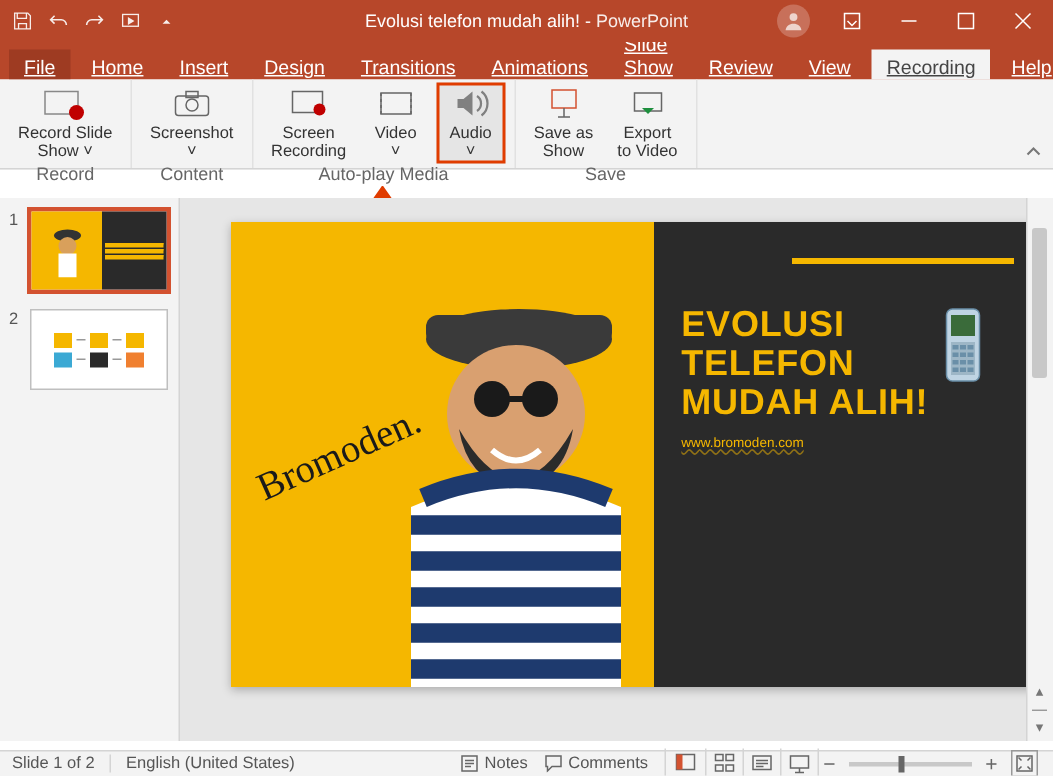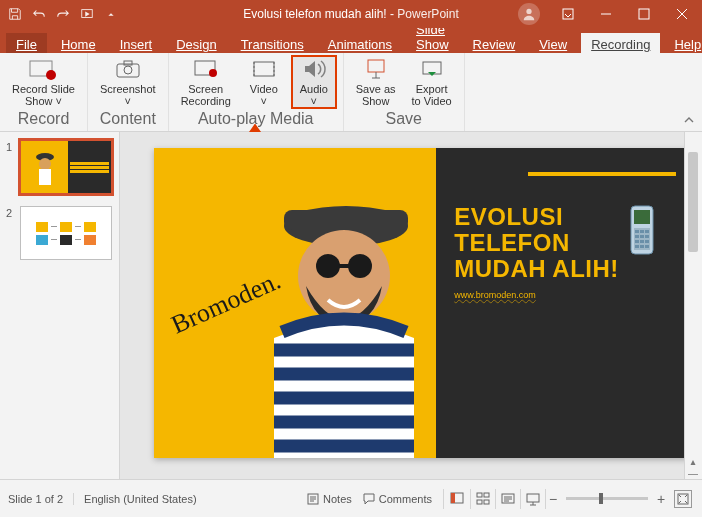--- a/index.html
+++ b/index.html
@@ -20,24 +20,24 @@
 
 
 .tabs { height: 25px; background: #B7472A; display: flex; align-items: flex-end; color: #fff; padding-left: 6px; gap: 4px; }
 .tab { padding: 4px 10px 1px; font-size: 13px; cursor: default; text-decoration: underline; }
 .tab.file { background: #9E3B22; }
 .tab.active { background: #F3F3F3; color: #444; }
 .tab-right { margin-left: auto; display: flex; align-items: center; gap: 10px; padding-right: 10px; color: #fff; font-size: 12px; padding-bottom: 4px; }
 .tab-right .ico { width: 14px; height: 14px; }
 
 
-.ribbon { height: 79px; background: #F3F3F3; border-bottom: 1px solid #D4D4D4; display: flex; position: relative; }
+.ribbon { height: 60px; background: #F3F3F3; border-bottom: 1px solid #D4D4D4; display: flex; position: relative; }
 .ribbon-group { display: flex; flex-direction: column; align-items: center; border-right: 1px solid #E1E1E1; padding: 2px 6px 1px; }
 .group-body { flex: 1; display: flex; align-items: flex-start; gap: 4px; }
-.group-label { font-size: 16px; color: #666; padding-bottom: 2px; }
+.group-label { font-size: 12px; color: #666; padding-bottom: 2px; }
 .big-btn { display: flex; flex-direction: column; align-items: center; justify-content: flex-start; padding: 2px 6px; min-width: 46px; text-align: center; gap: 2px; }
 .big-btn.highlight { border: 2px solid #E03C00; background: #E5E5E5; padding: 0 0; }
 .big-btn .ico { width: 28px; height: 24px; display: flex; align-items: center; justify-content: center; }
 .big-btn .lbl { font-size: 11px; color: #333; line-height: 12px; }
 .chevron-collapse { position: absolute; right: 6px; bottom: 4px; width: 14px; height: 14px; }
 
 
 .arrow-annot { position: absolute; left: 246px; top: 124px; width: 18px; height: 30px; pointer-events: none; }
 
 
@@ -73,21 +73,21 @@
 .subtitle { color: #F18F52; font-size: 12px; margin-top: 18px; text-decoration: underline wavy rgba(241,143,82,0.5); line-height: 16px; }
 .url { color: #F5B700; font-size: 9px; margin-top: 8px; text-decoration: underline wavy rgba(245,183,0,0.5); }
 
 
 .vscroll { position: absolute; right: 0; top: 0; bottom: 0; width: 18px; background: #F3F3F3; border-left: 1px solid #D4D4D4; }
 .vscroll-thumb { position: absolute; top: 20px; left: 3px; width: 10px; height: 100px; background: #C8C8C8; border-radius: 2px; }
 .nav-btns { position: absolute; right: 2px; bottom: 3px; width: 14px; display: flex; flex-direction: column; gap: 0; }
 .nav-btns div { height: 12px; display: flex; align-items: center; justify-content: center; color: #777; font-size: 10px; }
 
 
-.status { position: absolute; bottom: 0; left: 0; right: 0; height: 38px; background: #F3F3F3; border-top: 1px solid #D4D4D4; display: flex; align-items: center; font-size: 11px; color: #555; }
+.status { position: absolute; bottom: 0; left: 0; right: 0; height: 17px; background: #F3F3F3; border-top: 1px solid #D4D4D4; display: flex; align-items: center; font-size: 11px; color: #555; }
 .status-l { padding-left: 8px; display: flex; gap: 14px; align-items: center; border-right: 1px solid #D4D4D4; padding-right: 10px; }
 .status-mid { display: flex; gap: 12px; padding-left: 10px; }
 .status-item { display: flex; align-items: center; gap: 4px; }
 .status-r { margin-left: auto; display: flex; align-items: center; gap: 1px; padding-right: 10px; }
 .view-btn { width: 24px; height: 20px; display: flex; align-items: center; justify-content: center; border-left: 1px solid #D4D4D4; }
 .view-btn.first { border-left: none; }
 .view-btn svg { width: 14px; height: 14px; fill: #666; }
 .zoom-track { width: 82px; height: 3px; background: #C8C8C8; position: relative; margin: 0 6px; }
 .zoom-thumb { position: absolute; left: 40%; top: -4px; width: 4px; height: 11px; background: #666; }
 .zoom-btn { width: 12px; text-align: center; color: #666; font-size: 14px; line-height: 12px; }

